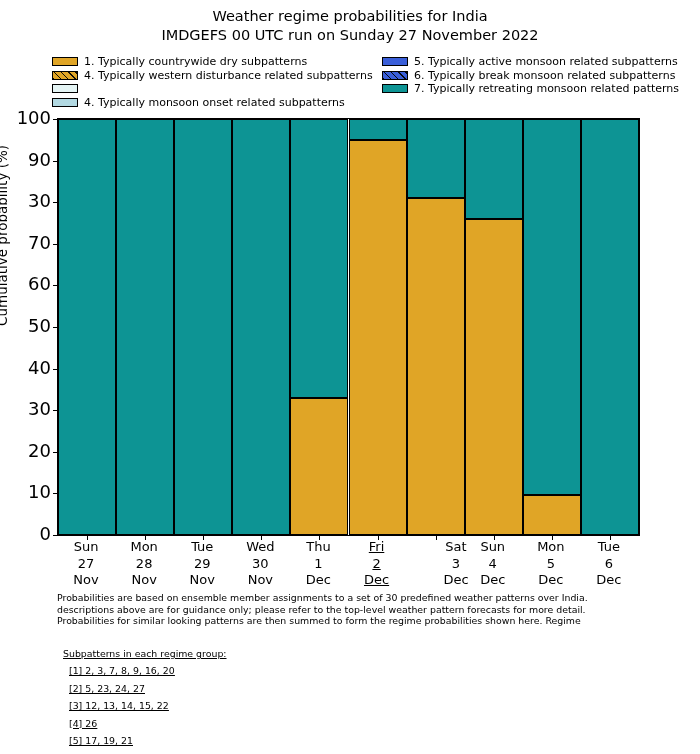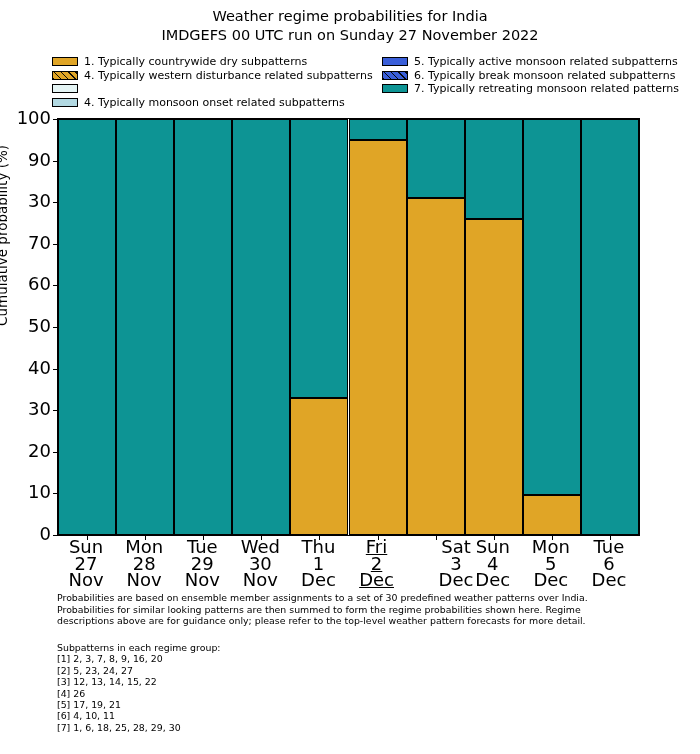--- a/index.html
+++ b/index.html
@@ -141,21 +141,21 @@
     top: 416px;
     width: 0;
     height: 5px;
     border-left: 1.2px solid #000000;
   }
   .xlabel {
     position: absolute;
     top: 539px;
     width: 80px;
     text-align: center;
-    font-size: 18px;
+    font-size: 13px;
     line-height: 16.5px;
     color: #000;
   }
   .xlabel span { display: block; }
 
   
   .note {
     position: absolute;
     left: 57px;
     top: 592px;
@@ -168,21 +168,21 @@
 
   .subpat {
     position: absolute;
     left: 57px;
     top: 642px;
     width: 500px;
     font-size: 9.4px;
     line-height: 11.4px;
     color: #000;
   }
-  .subpat div { margin: 0; white-space: pre; }
+  .subpat div { margin: 6px; white-space: pre; text-decoration: underline; }
 </style>
 </head>
 <body>
 
 <div class="title-block">
   <div class="title-line">Weather regime probabilities for India</div>
   <div class="title-line">IMDGEFS 00 UTC run on Sunday 27 November 2022</div>
 </div>
 
 <div class="legend">
@@ -348,20 +348,20 @@
         <div class="xtick" style="left: 377.65px;"></div>
         <div class="xtick" style="left: 435.75px;"></div>
         <div class="xtick" style="left: 493.85px;"></div>
         <div class="xtick" style="left: 551.95px;"></div>
       </div>
   </div>
 </div>
 
 <div class="note">
   <p>Probabilities are based on ensemble member assignments to a set of 30 predefined weather patterns over India.</p>
+  <p>descriptions above are for guidance only; please refer to the top-level weather pattern forecasts for more detail.</p>
   <p>Probabilities for similar looking patterns are then summed to form the regime probabilities shown here. Regime</p>
-  <p>descriptions above are for guidance only; please refer to the top-level weather pattern forecasts for more detail.</p>
 </div>
 
 <div class="subpat">
   <div>Subpatterns in each regime group:</div>
   <div id="subpat-rows"><div>[1] 2, 3, 7, 8, 9, 16, 20</div><div>[2] 5, 23, 24, 27</div><div>[3] 12, 13, 14, 15, 22</div><div>[4] 26</div><div>[5] 17, 19, 21</div><div>[6] 4, 10, 11</div><div>[7] 1, 6, 18, 25, 28, 29, 30</div></div>
 </div>
 
 </body></html>

